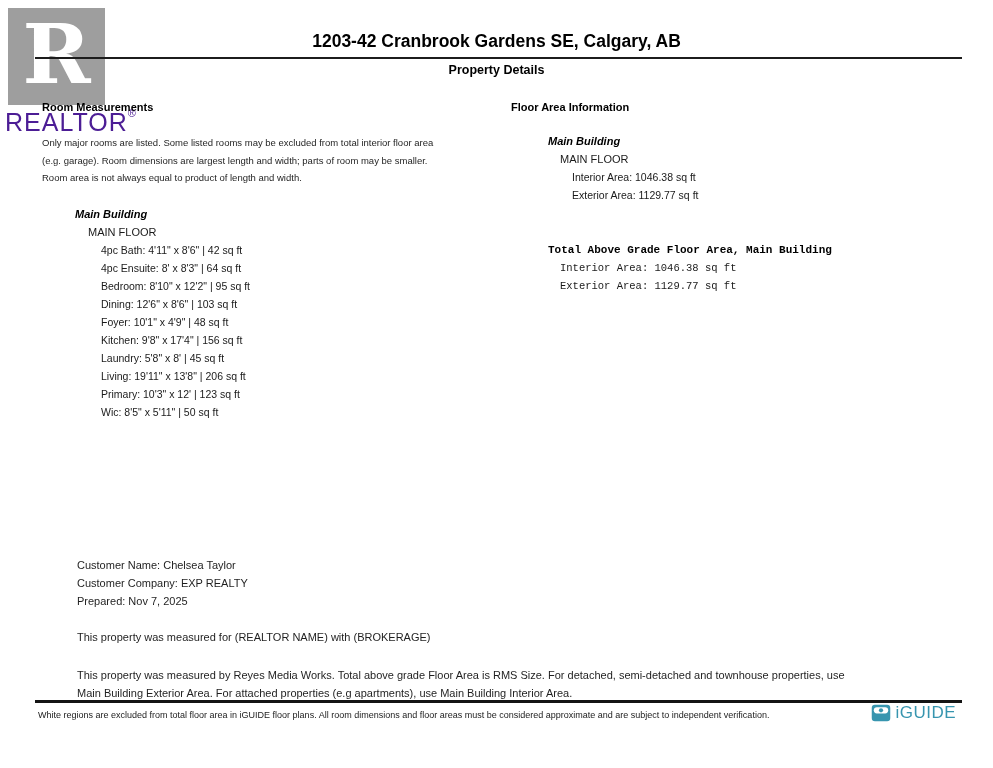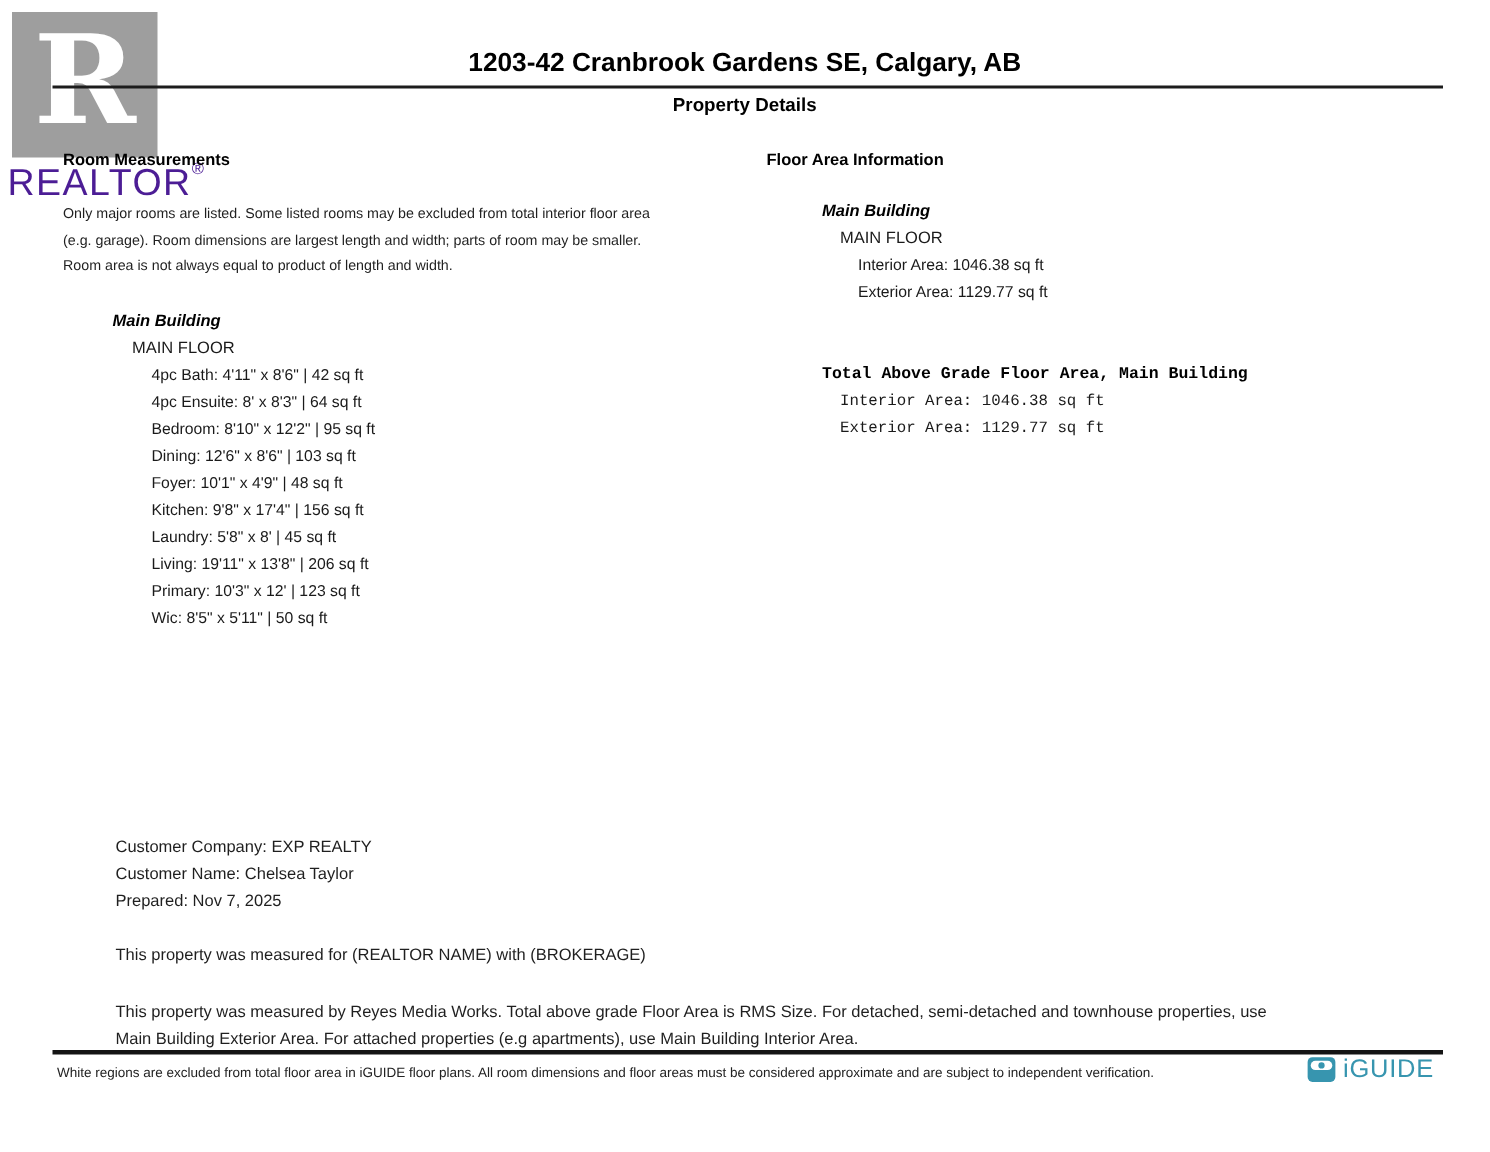--- a/index.html
+++ b/index.html
@@ -103,22 +103,22 @@
       <div class="total-block">
         <div class="total-heading">Total Above Grade Floor Area, Main Building</div>
         <div class="total-list">
           <div class="area-item">Interior Area: 1046.38 sq ft</div>
           <div class="area-item">Exterior Area: 1129.77 sq ft</div>
         </div>
       </div>
     </div>
 
     <div class="customer-block">
+      <div>Customer Name: Chelsea Taylor</div>
       <div>Customer Company: EXP REALTY</div>
-      <div>Customer Name: Chelsea Taylor</div>
       <div>Prepared: Nov 7, 2025</div>
     </div>
 
     <div class="disclaimer-block">
       <div class="disclaimer-1">This property was measured for (REALTOR NAME) with (BROKERAGE)</div>
       <div class="disclaimer-2">This property was measured by Reyes Media Works. Total above grade Floor Area is RMS Size. For detached, semi-detached and townhouse properties, use
 Main Building Exterior Area. For attached properties (e.g apartments), use Main Building Interior Area.</div>
     </div>
 
     <div class="footer-rule"></div>

